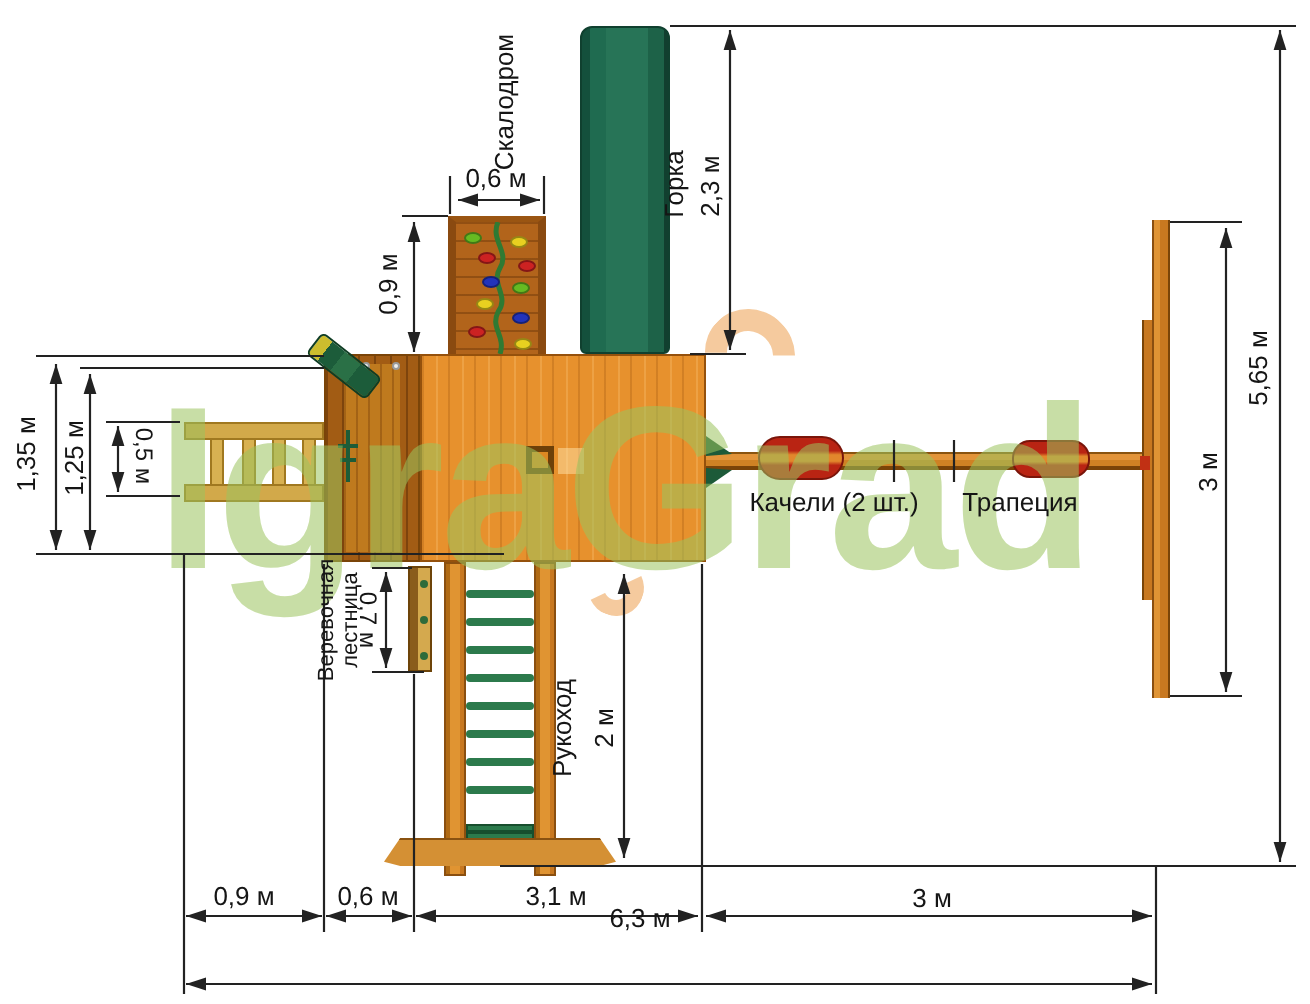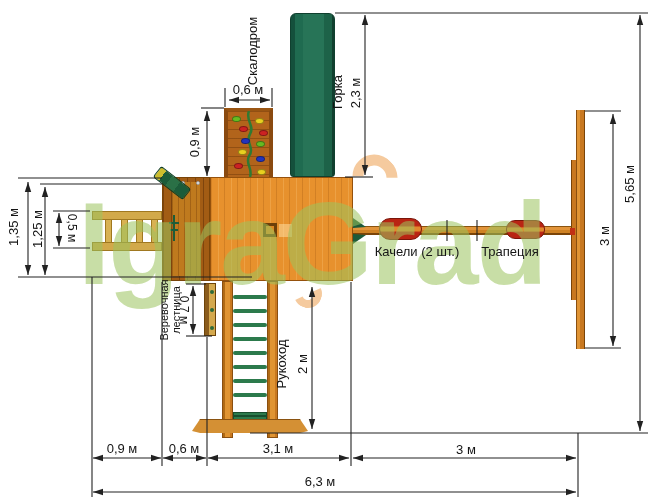--- a/index.html
+++ b/index.html
@@ -218,14 +218,14 @@
   <span class="lab v" style="left:281px;top:364px">Рукоход</span>
   <span class="lab v" style="left:302px;top:364px">2 м</span>
   <span class="lab" style="left:417px;top:251px">Качели (2 шт.)</span>
   <span class="lab" style="left:510px;top:251px">Трапеция</span>
   <span class="lab v" style="left:604px;top:236px">3 м</span>
   <span class="lab v" style="left:629px;top:184px">5,65 м</span>
   <span class="lab" style="left:122px;top:448px">0,9 м</span>
   <span class="lab" style="left:184px;top:448px">0,6 м</span>
   <span class="lab" style="left:278px;top:448px">3,1 м</span>
   <span class="lab" style="left:466px;top:449px">3 м</span>
-  <span class="lab" style="left:320px;top:481px">6,3 м</span>
+  <span class="lab" style="left:320px;top:459px">6,3 м</span>
 </div>
 
 </body></html>

